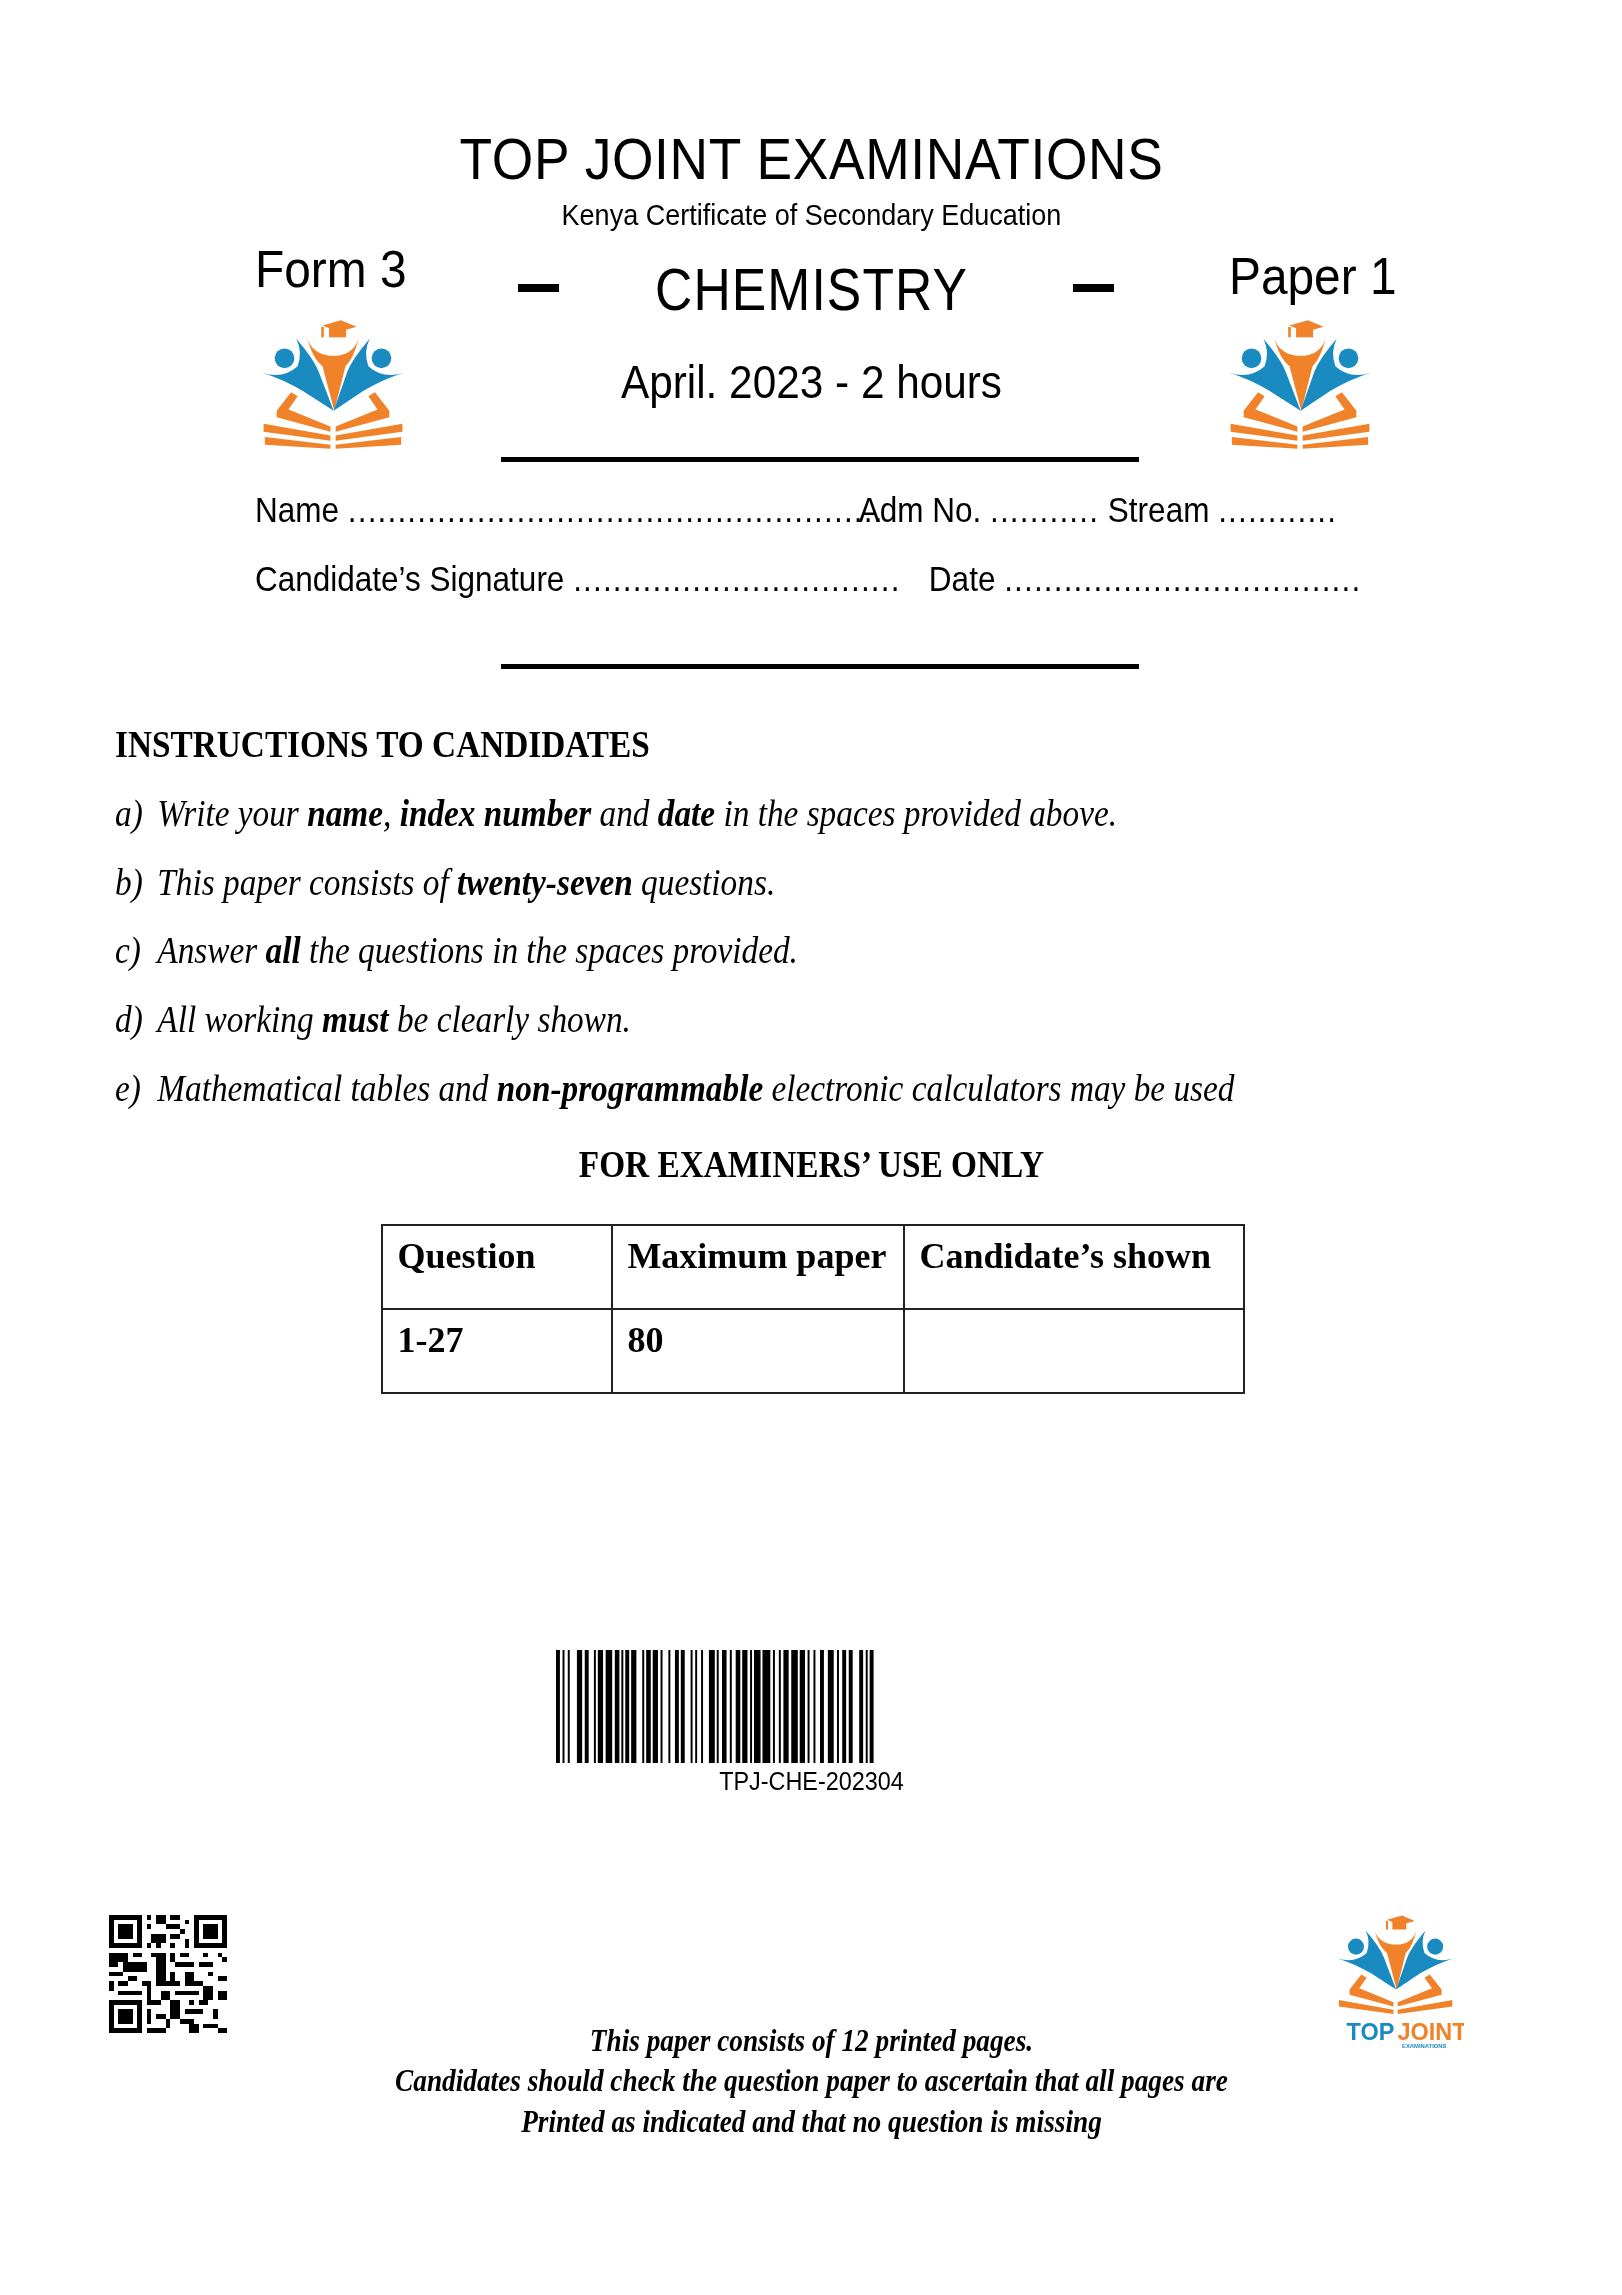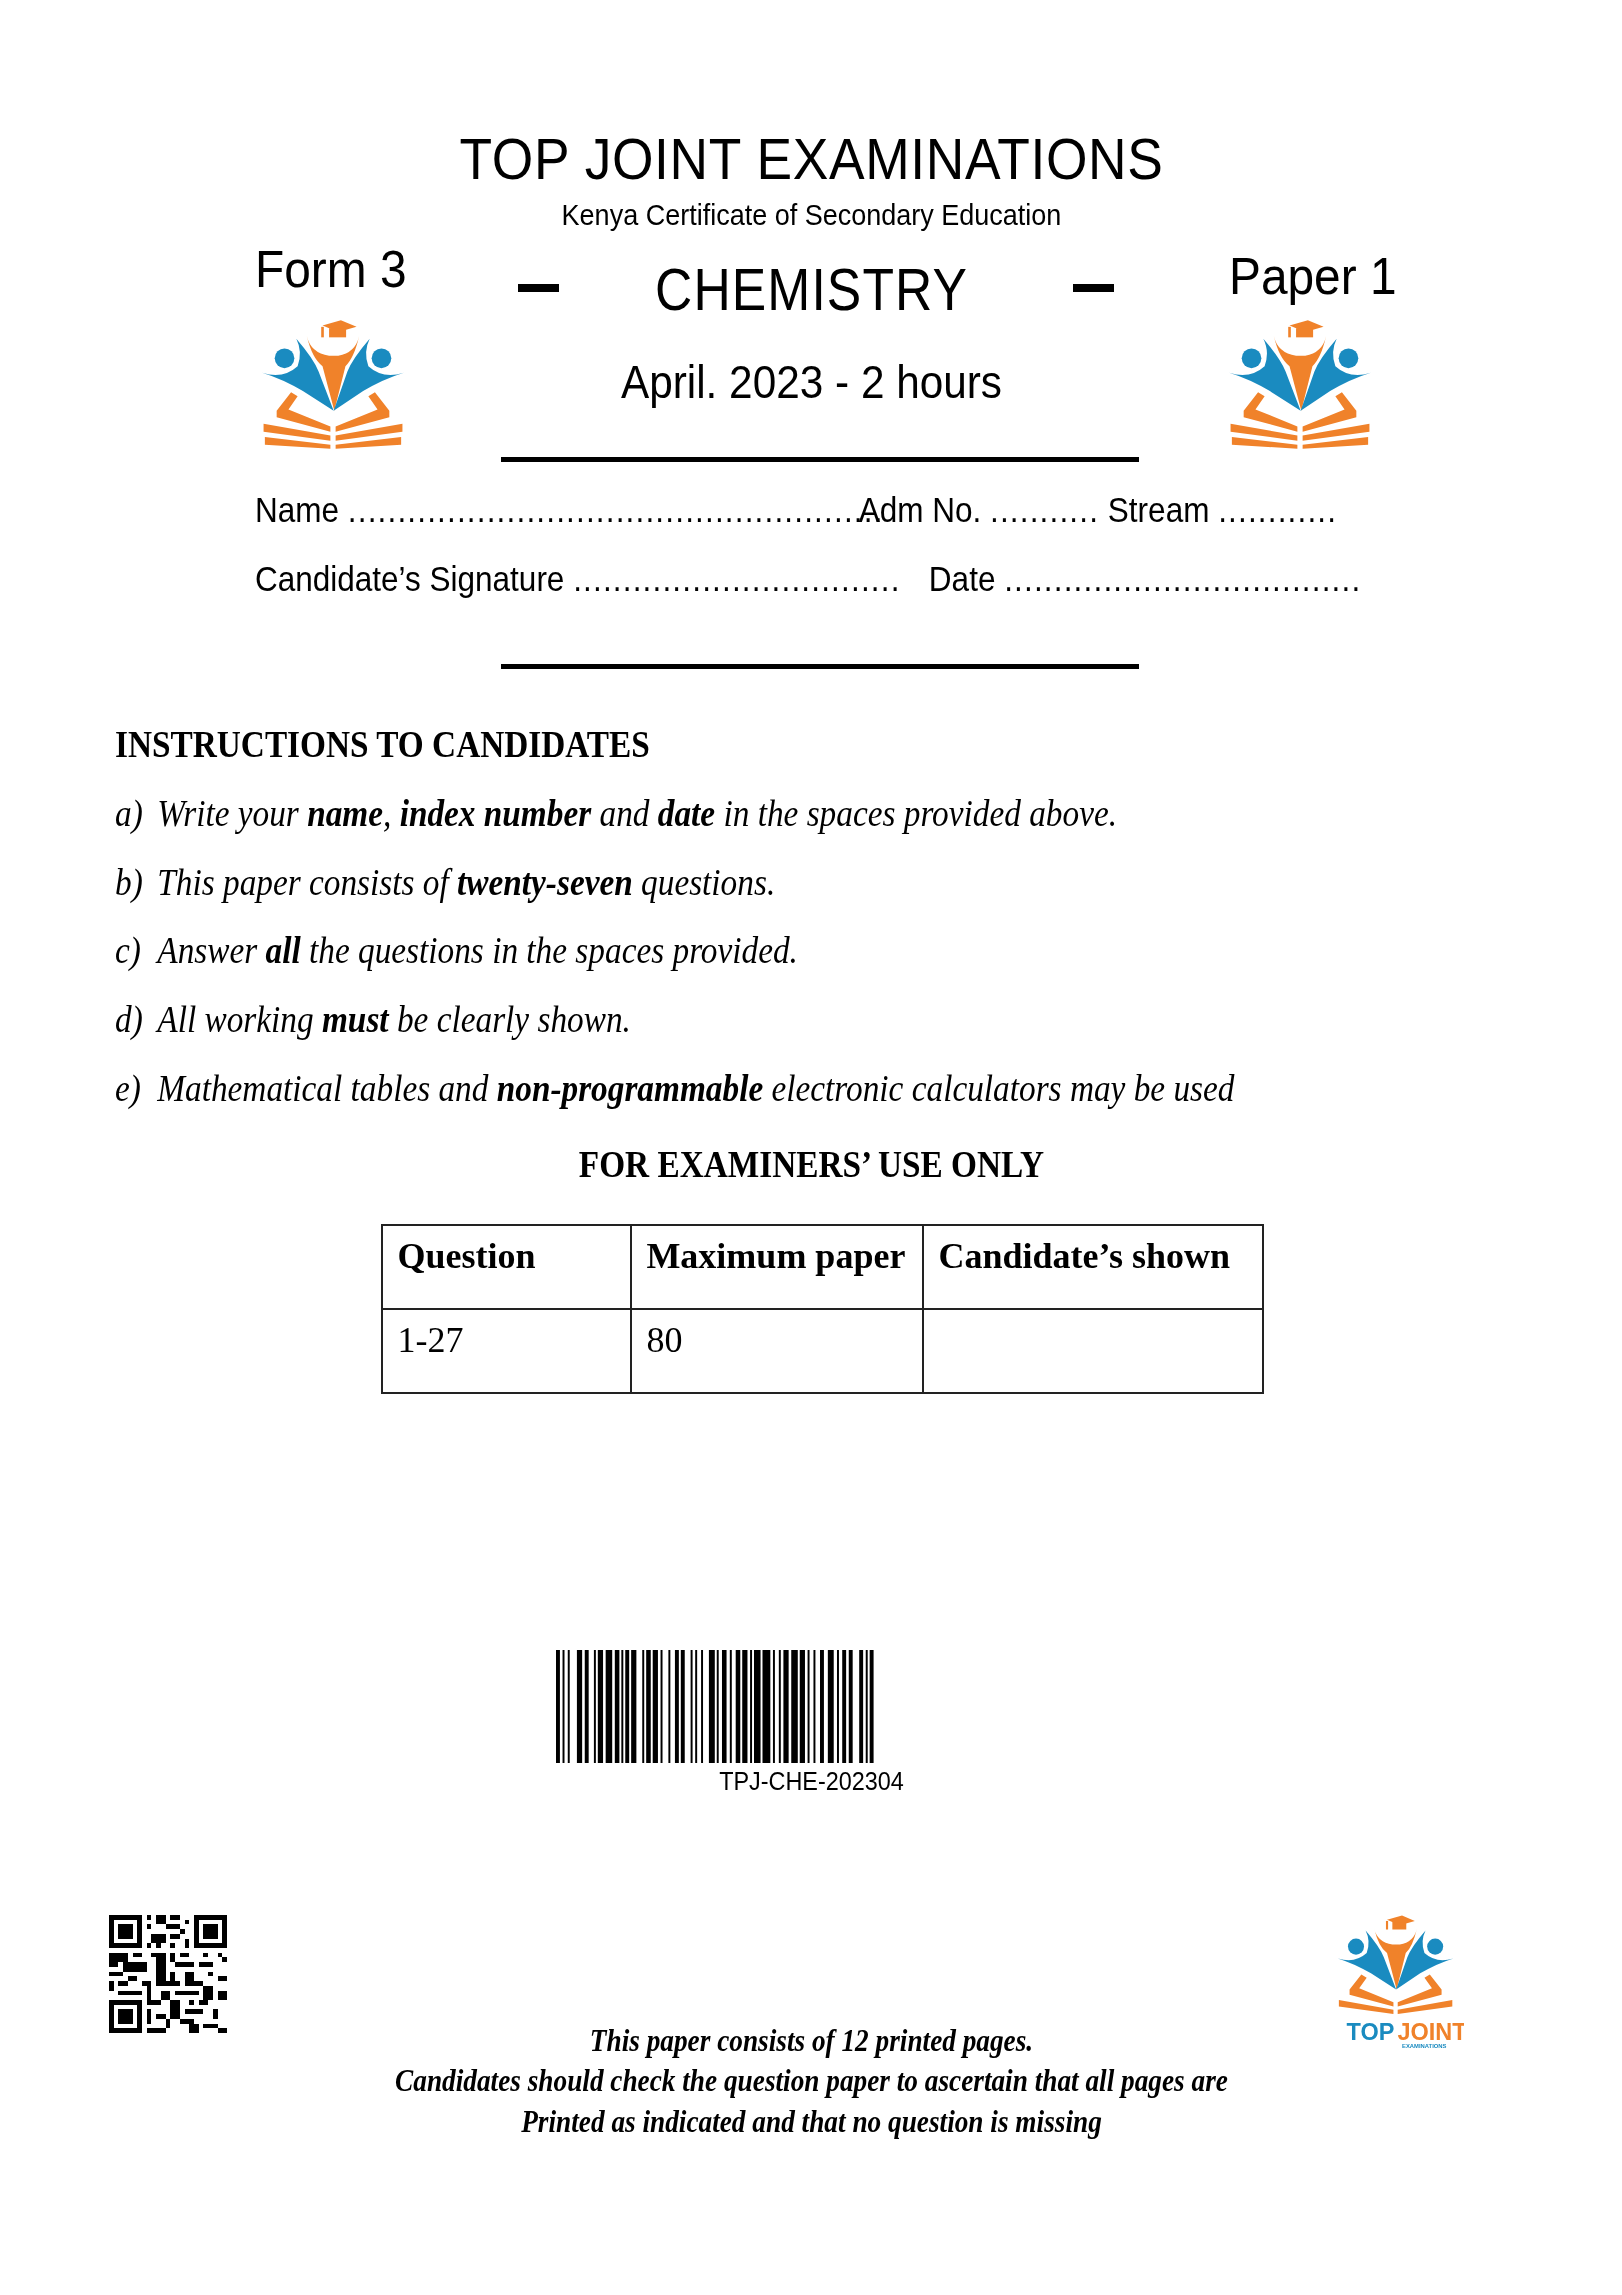--- a/index.html
+++ b/index.html
@@ -37,22 +37,22 @@
   .instr { left: 115px; font-size: 37px; font-style: italic; line-height: 1; white-space: nowrap; transform: scaleX(0.9); transform-origin: left; }
   .instr .letter { display: inline-block; width: 47px; }
   .instr b { font-weight: bold; }
 
   #examiners-title { left: 0; width: 1623px; top: 1146px; text-align: center; font-size: 37px; font-weight: bold; line-height: 1; transform: scaleX(0.9); transform-origin: center; }
 
   
   #score-table { left: 381px; top: 1224px; border-collapse: collapse; font-size: 36px; }
   #score-table td, #score-table th { border: 2px solid #222; vertical-align: top; text-align: left; padding: 9.2px 14.4px 0 14.4px; height: 84px; box-sizing: border-box; }
   #score-table th { font-weight: bold; }
-  #score-table td { font-weight: normal; }
-  .col1 { width: 249px; } .col2 { width: 292px; } .col3 { width: 340px; }
+  #score-table td { font-weight: bold; }
+  .col1 { width: 230px; } .col2 { width: 292px; } .col3 { width: 340px; }
 
   
   #barcode { left: 556px; top: 1650px; width: 330px; height: 113px; }
   #barcode-text { left: 0; width: 1623px; top: 1768px; text-align: center; font-size: 26px; line-height: 1; transform: scaleX(0.9); transform-origin: center; }
 
   
   #qr-code { left: 109px; top: 1907px; width: 118px; height: 134px; }
   #logo-footer { left: 1327px; top: 1901px; width: 137px; height: 151px; }
   .footer-line { left: 0; width: 1623px; text-align: center; font-size: 31px; font-style: italic; font-weight: bold; line-height: 1; transform: scaleX(0.88); transform-origin: center; }
   #footer-line-1 { top: 2025px; }

